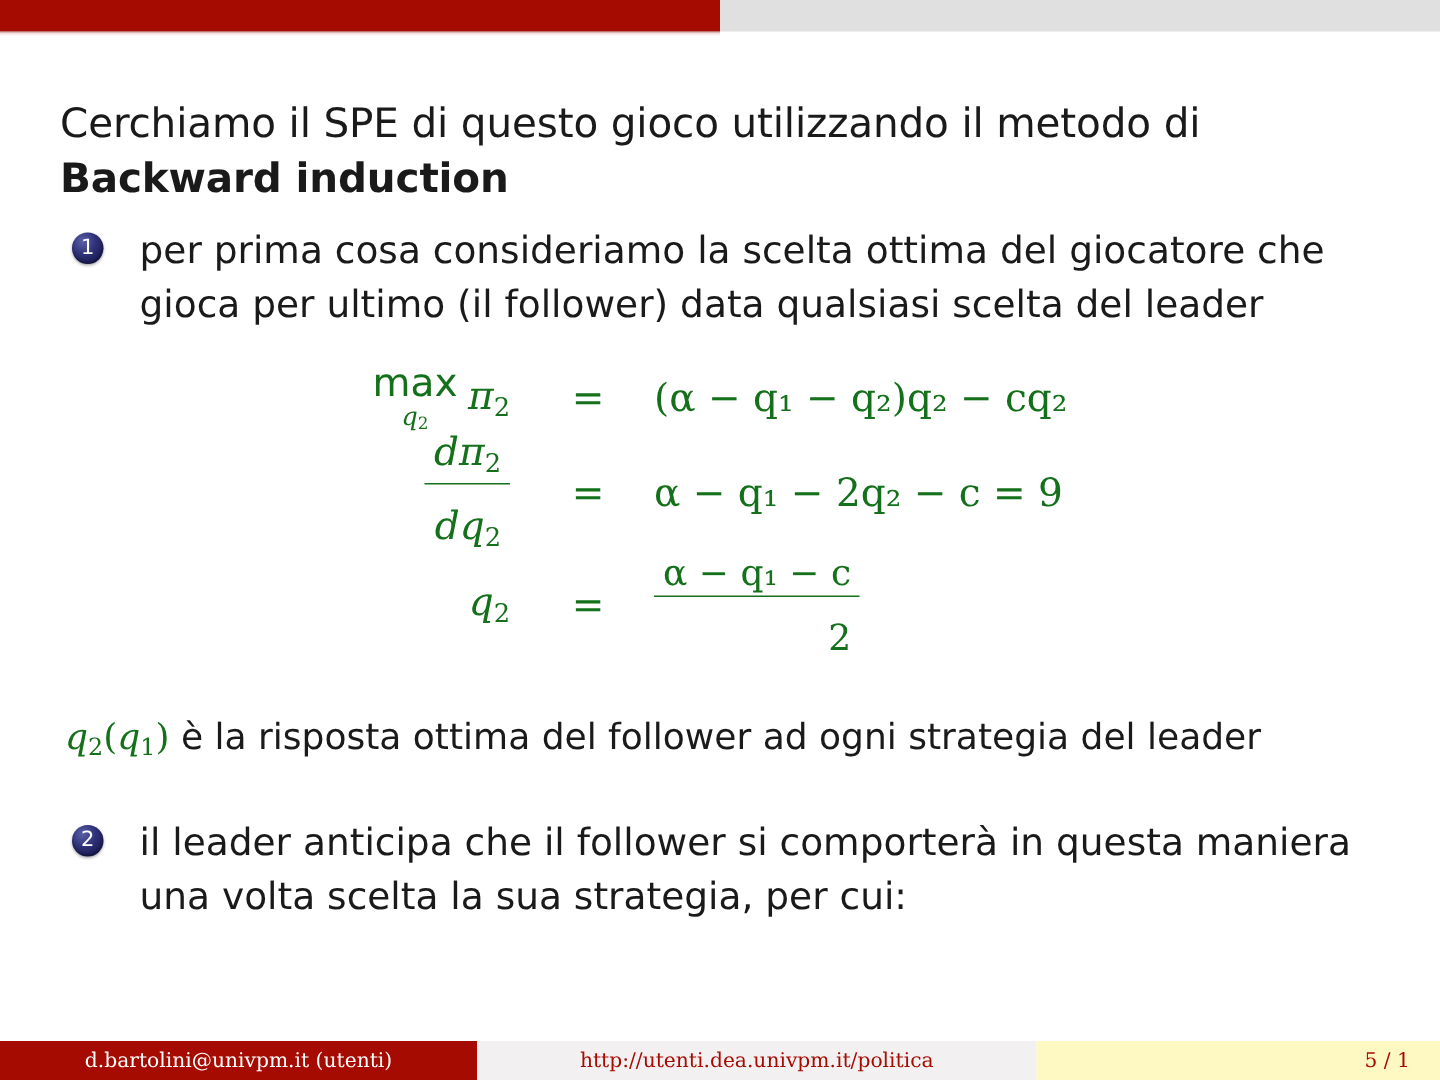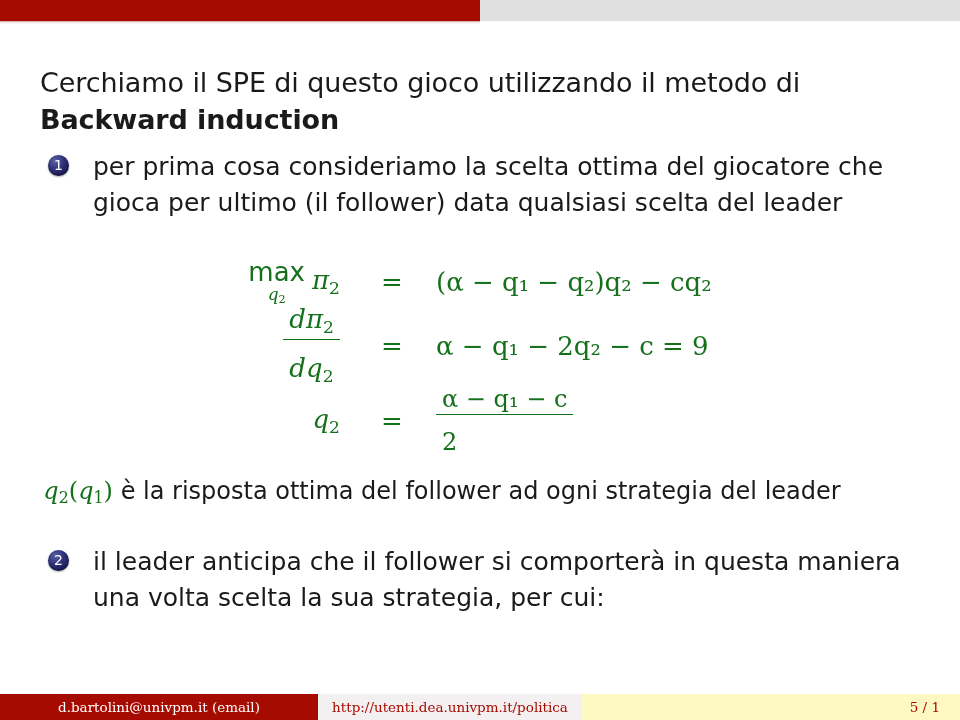--- a/index.html
+++ b/index.html
@@ -94,21 +94,20 @@
   }
 
   
   .mathblock {
     position: absolute;
     left: 0;
     top: 222px;
     width: 960px;
     color: #14701a;
     font-family: "DejaVu Serif", serif;
-    margin-top: 16px;
   }
   .mtable {
     margin: 0 auto;
     border-collapse: collapse;
   }
   .mtable td {
     padding: 0;
     vertical-align: middle;
     font-size: 26px;
     color: #14701a;
@@ -145,21 +144,21 @@
     vertical-align: middle;
     line-height: 1;
   }
   .maxop .top { display: block; font-size: 26px; }
   .maxop .bot { display: block; font-size: 17px; margin-top: 1px; }
 
   
   .frac {
     display: inline-block;
     vertical-align: middle;
-    text-align: left;
+    text-align: right;
     line-height: 1.1;
   }
   .frac .num { display: block; padding: 0 6px 2px 6px; }
   .frac .den {
     display: block;
     border-top: 1.6px solid #14701a;
     padding: 14px 6px 0 6px;
   }
   .frac.small .num, .frac.small .den { font-size: 24px; }
 
@@ -197,21 +196,21 @@
     justify-content: center;
     white-space: nowrap;
     overflow: hidden;
   }
   .foot-author {
     width: 318px;
     background: #a60b02;
     color: #ffffff;
   }
   .foot-url {
-    width: 264px;
+    width: 373px;
     background: #f2f0f0;
     color: #a60b02;
   }
   .foot-page {
     flex: 1;
     background: #fef9c3;
     color: #a60b02;
     justify-content: flex-end;
     padding-right: 20px;
     box-sizing: border-box;
@@ -290,16 +289,16 @@
 
   <div class="enum-item two">
     <span class="enum-marker">2</span>
     <div class="enum-text">il leader anticipa che il follower si comporterà in questa maniera una volta scelta la sua strategia, per cui:</div>
   </div>
 
 </div>
 
 <div class="foot-gap"></div>
 <div class="footer">
-  <div class="foot-seg foot-author">d.bartolini@univpm.it  (email)</div>
+  <div class="foot-seg foot-author">d.bartolini@univpm.it  (utenti)</div>
   <div class="foot-seg foot-url">http://utenti.dea.univpm.it/politica</div>
   <div class="foot-seg foot-page">5 / 1</div>
 </div>
 
 </body></html>

